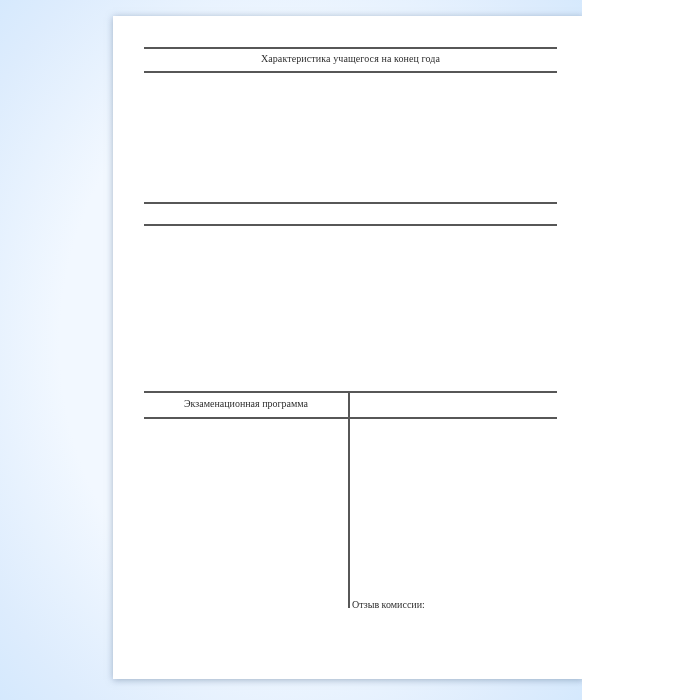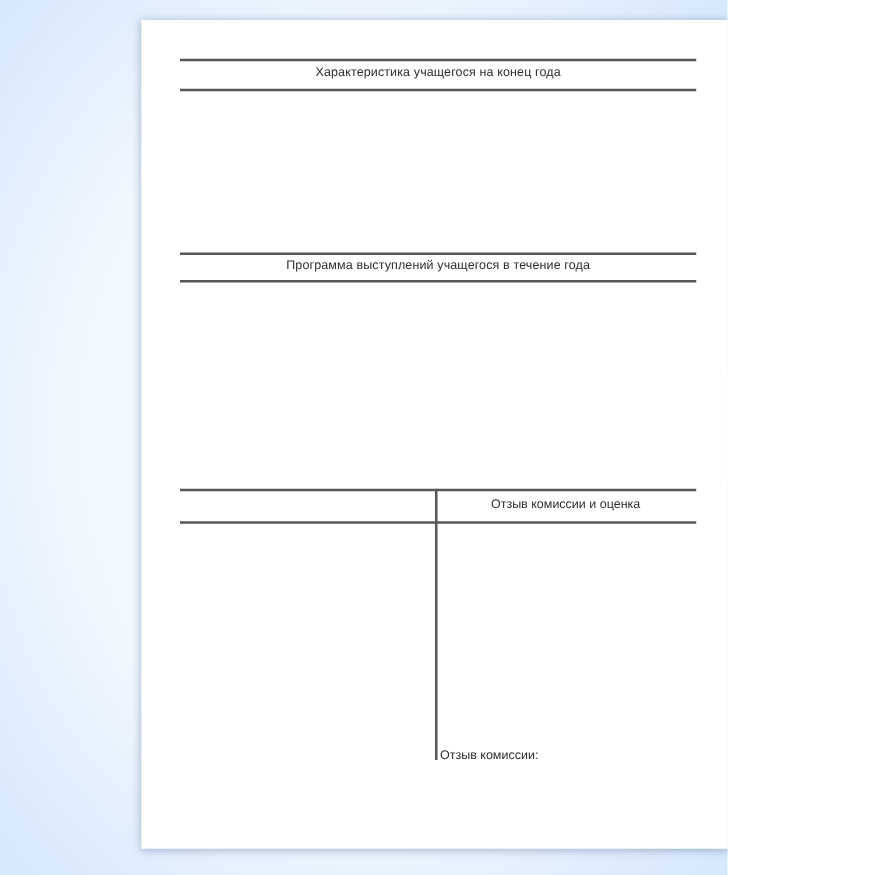--- a/index.html
+++ b/index.html
@@ -5,21 +5,21 @@
   html, body {
     margin: 0;
     padding: 0;
   }
   #screen {
     position: relative;
     width: 582px;
     height: 700px;
     overflow: hidden;
     background: radial-gradient(ellipse 420px 520px at 50% 49%, #f2f8ff 55%, #ddecfd 85%, #d3e8fd 100%);
-    font-family: Liberation Sans, sans-serif;
+    font-family: Liberation Serif, serif;
   }
   .paper {
     position: absolute;
     left: 113px;
     top: 16px;
     width: 471px;
     height: 663px;
     background: #ffffff;
     box-shadow: 0 1px 7px rgba(96, 122, 153, 0.55);
   }
@@ -83,24 +83,23 @@
 <body>
 
 <div id="screen">
   <div class="paper">
 
     <div class="hrule r1a"></div>
     <div class="section-title t1">Характеристика учащегося на конец года</div>
     <div class="hrule r1b"></div>
 
     <div class="hrule r2a"></div>
-    <div class="section-title t2">Программа выступлений учащегося в течение года</div>
     <div class="hrule r2b"></div>
 
     <div class="hrule r3a"></div>
-    <div class="cell-header cell-right">Отзыв комиссии и оценка</div>
+    <div class="cell-header cell-left">Экзаменационная программа</div>
     <div class="hrule r3b"></div>
     <div class="vrule"></div>
 
     <div class="members-label">Отзыв комиссии:</div>
 
   </div>
 </div>
 
 </body></html>

